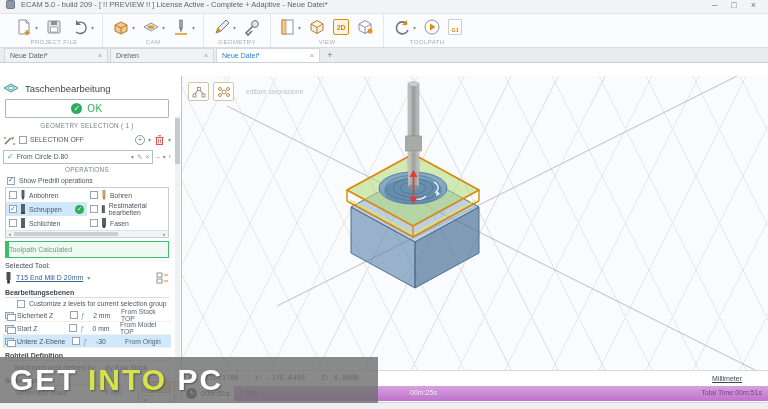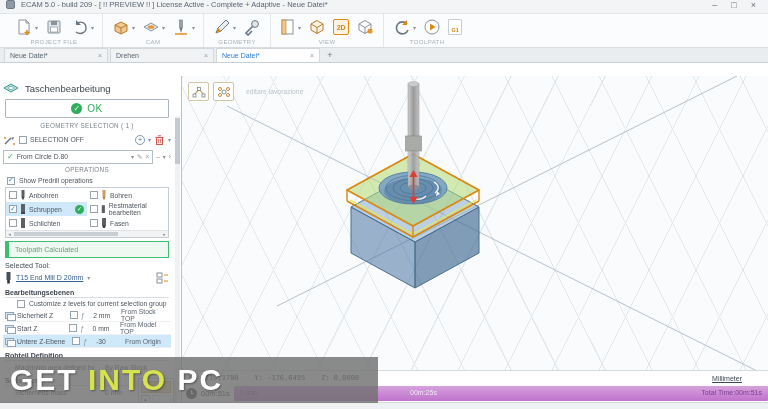--- a/index.html
+++ b/index.html
@@ -65,21 +65,21 @@
   .mini { color:#8a929a; font-size:6.5px; }
   .ops-box { border:1px solid #c5cdd4; margin:1px 2px 2px 2px; background:#fff; }
   .opgrid { display:grid; grid-template-columns:1fr 1fr; }
   .opcell { display:flex; align-items:center; gap:3px; height:14px; padding:0 3px; }
   .opcell.sel { background:#cfe8fa; }
   .opcell .gchk { width:9px; height:9px; border-radius:50%; background:#2eae5d; color:#fff; font-size:6.5px; display:flex; align-items:center; justify-content:center; margin-left:auto; }
   .hscroll { height:7px; background:#f2f3f4; border-top:1px solid #dfe3e6; display:flex; }
   .hscroll .la,.hscroll .ra { width:7px; font-size:5px; color:#8a929a; text-align:center; line-height:6px; }
   .hscroll .htrack { flex:1; position:relative; }
   .hscroll .hthumb { position:absolute; left:1px; top:1px; height:4px; width:70%; background:#c9ced3; }
-  .tp-status { margin:3px 2px; height:17px; border:1px solid #3dbd6e; border-left:4px solid #3dbd6e; background:#eefaf1; display:flex; align-items:center; padding-left:6px; font-size:7.2px; color:#6f9a7c; }
+  .tp-status { margin:3px 2px; height:17px; border:1px solid #3dbd6e; border-left:4px solid #3dbd6e; background:#eefaf1; display:flex; align-items:center; font-size:7.2px; color:#6f9a7c; }
   .stl { font-size:7.2px; color:#3f4750; margin:1px 2px 0 2px; }
   .toolrow { display:flex; align-items:center; gap:4px; height:15px; margin:0 2px; }
   .toollink { font-size:7px; color:#39618f; text-decoration:underline; }
   .secbold { font-size:7px; font-weight:bold; color:#3f4750; border-bottom:1px solid #d9dde0; height:11px; line-height:11px; margin:2px 2px 0 2px; }
   .custrow { display:flex; align-items:center; gap:4px; height:11px; margin-left:14px; }
   .lvlrow { display:flex; align-items:center; height:13px; gap:3px; padding:0 2px; border-bottom:1px solid #eef0f2; position:relative; }
   .lvlrow.sel { background:#cfe8fa; }
   .lvlrow .nm { width:52px; font-size:6.8px; color:#4e565e; }
   .lvlrow .fx { font-size:7px; color:#8a959e; font-style:italic; width:10px; }
   .lvlrow .val { width:26px; font-size:6.8px; color:#4e565e; }

